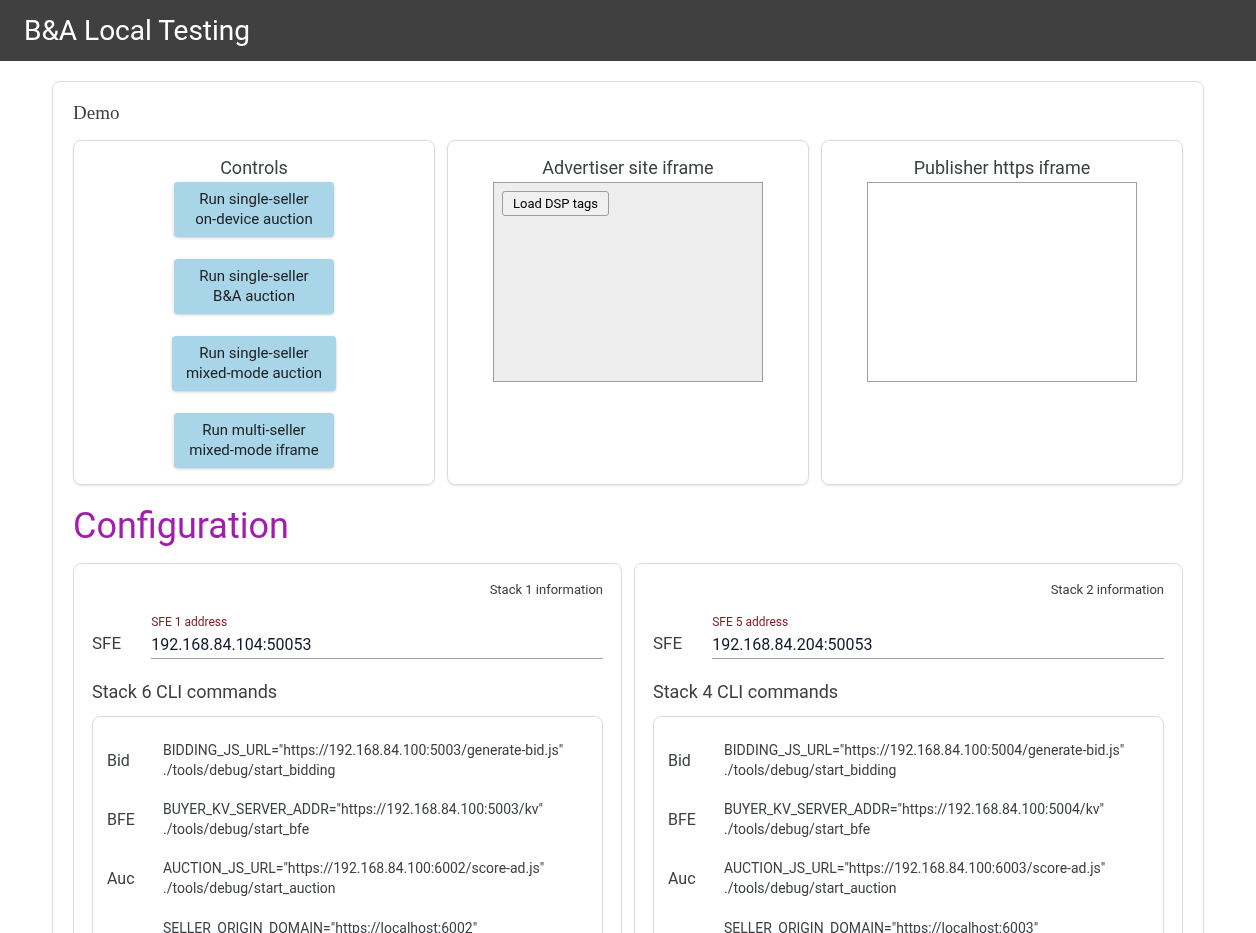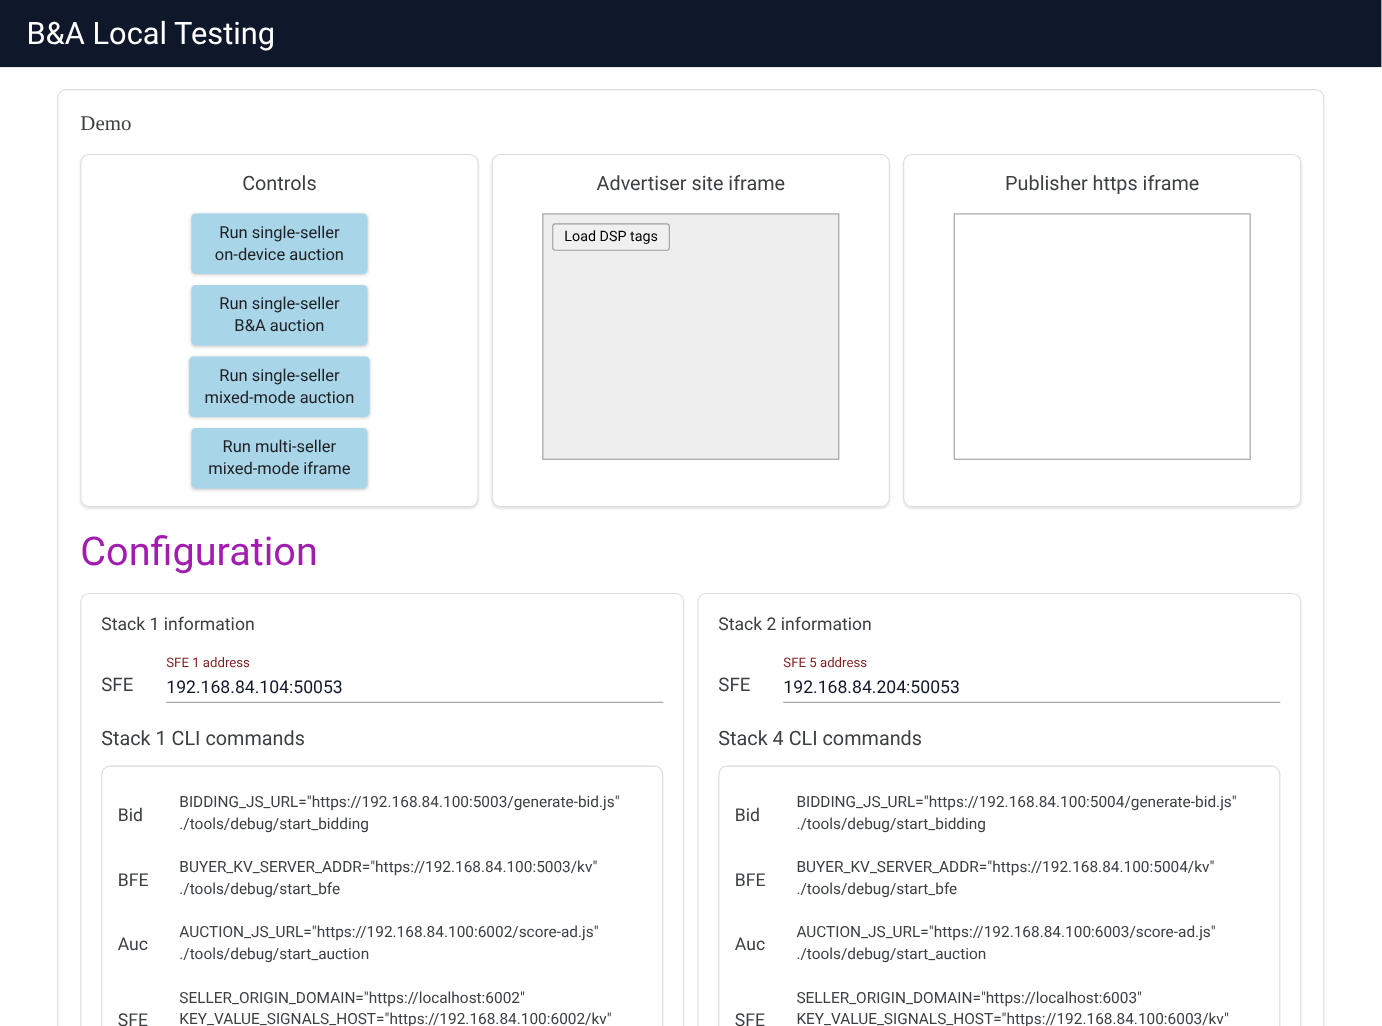--- a/index.html
+++ b/index.html
@@ -6,21 +6,21 @@
       box-sizing: border-box;
       margin: 0;
       padding: 0;
     }
     body {
       font-family: 'Google Sans', 'Roboto', Arial, sans-serif;
       background: #ffffff;
       color: #3c4043;
     }
     .header {
-      background: #0f172a;
+      background: #404040;
       color: #ffffff;
       padding: 14px 24px;
       font-size: 28px;
       font-weight: 400;
     }
     .main-content {
       padding: 20px 52px;
     }
     .demo-section {
       border: 1px solid #dadce0;
@@ -42,48 +42,48 @@
       flex: 1;
       border: 1px solid #dadce0;
       border-radius: 8px;
       padding: 16px;
       box-shadow: 0 1px 2px rgba(0,0,0,0.1);
     }
     .panel-title {
       text-align: center;
       font-size: 18px;
       font-weight: 400;
-      margin-bottom: 16px;
+      margin-bottom: 4px;
       color: #3c4043;
     }
     .controls-buttons {
       display: flex;
       flex-direction: column;
       align-items: center;
-      gap: 10px;
+      gap: 22px;
     }
     .auction-button {
       background: #a8d5e8;
       border: none;
       border-radius: 4px;
       padding: 8px 14px;
       font-size: 15px;
       font-family: inherit;
       color: #202124;
       cursor: pointer;
       text-align: center;
       box-shadow: 0 1px 3px rgba(0,0,0,0.2);
       white-space: pre-line;
       line-height: 1.3;
       min-width: 160px;
     }
     .iframe-box {
       border: 1px solid #9e9e9e;
       background: #eeeeee;
-      height: 224px;
+      height: 200px;
       width: 270px;
       margin: 0 auto;
       padding: 8px;
     }
     .iframe-box.white {
       background: #ffffff;
     }
     .load-dsp-button {
       background: #f0f0f0;
       border: 1px solid #9e9e9e;
@@ -103,24 +103,25 @@
       display: flex;
       gap: 12px;
     }
     .stack-panel {
       flex: 1;
       border: 1px solid #dadce0;
       border-radius: 8px;
       padding: 18px;
     }
     .stack-title {
-      font-size: 16px;
+      font-size: 13px;
       font-weight: 400;
       margin-bottom: 18px;
       color: #3c4043;
+      text-align: right;
     }
     .sfe-row {
       display: flex;
       align-items: flex-end;
       gap: 30px;
       margin-bottom: 22px;
     }
     .sfe-label {
       font-size: 17px;
       color: #3c4043;
@@ -219,21 +220,21 @@
     <div class="stacks">
       <div class="stack-panel">
         <div class="stack-title">Stack 1 information</div>
         <div class="sfe-row">
           <span class="sfe-label">SFE</span>
           <div class="input-group">
             <label class="input-label">SFE 1 address</label>
             <input class="text-input" type="text" value="192.168.84.104:50053" style="">
           </div>
         </div>
-        <div class="cli-title">Stack 1 CLI commands</div>
+        <div class="cli-title">Stack 6 CLI commands</div>
         <div class="cli-box">
           <div class="cli-row">
             <span class="cli-tag">Bid</span>
             <span class="cli-cmd">BIDDING_JS_URL="https://192.168.84.100:5003/generate-bid.js"
 ./tools/debug/start_bidding</span>
           </div>
           <div class="cli-row">
             <span class="cli-tag">BFE</span>
             <span class="cli-cmd">BUYER_KV_SERVER_ADDR="https://192.168.84.100:5003/kv"
 ./tools/debug/start_bfe</span>

